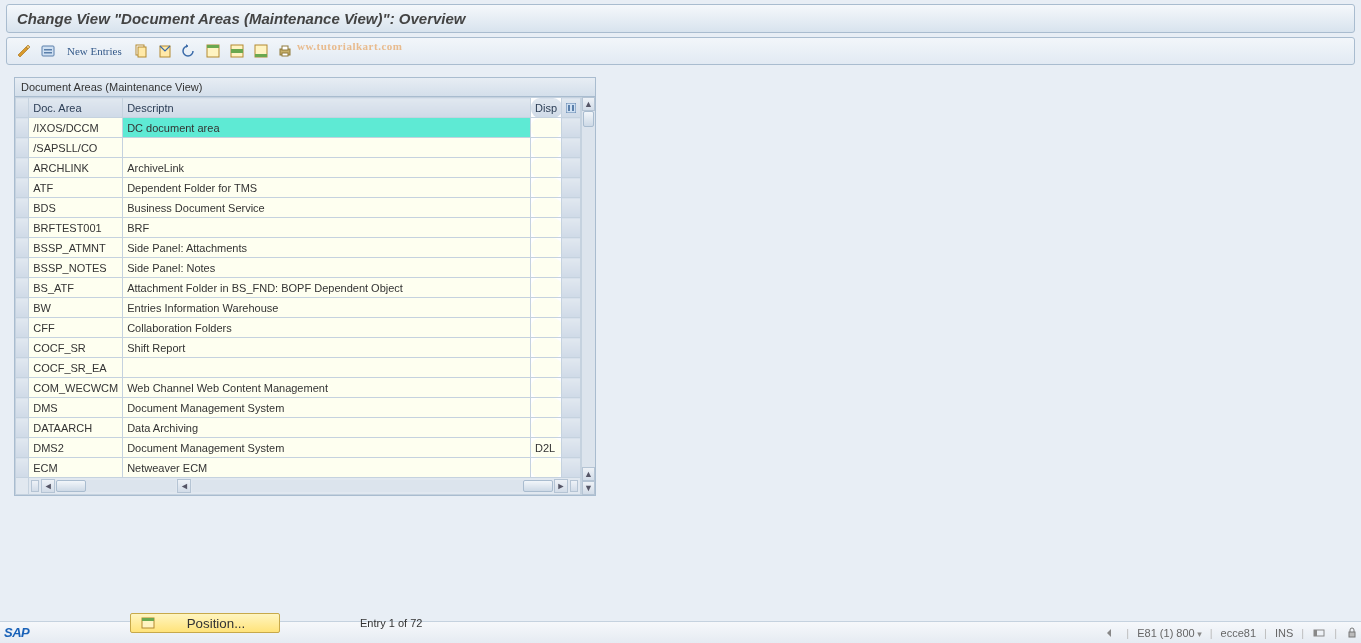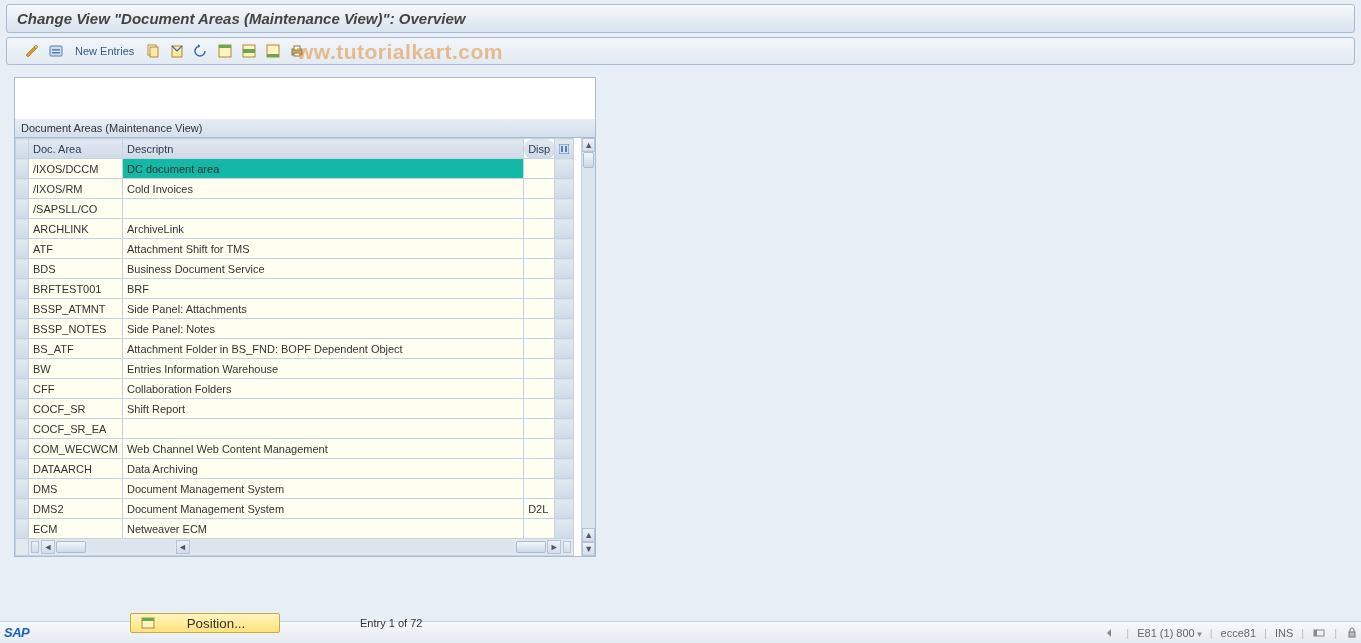--- a/index.html
+++ b/index.html
@@ -18,45 +18,46 @@
     font-size: 15px;
     color: #444;
   }
 
   
   .toolbar {
     background: linear-gradient(#f2f6fa, #e2eaf3);
     border: 1px solid #a9bccf;
     border-radius: 3px;
     margin: 4px 6px 0 6px;
-    padding: 3px 16px;
+    padding: 3px 8px;
     display: flex;
     align-items: center;
     gap: 6px;
     height: 28px;
     position: relative;
+    font-family: Liberation Serif, serif;
   }
   .tb-btn {
     display: inline-flex;
     align-items: center;
     justify-content: center;
     width: 18px;
     height: 18px;
     cursor: pointer;
   }
   .tb-text {
     color: #355a8a;
     cursor: pointer;
     padding: 0 4px;
   }
   .watermark {
     position: absolute;
     left: 290px;
     top: 2px;
-    font-size: 21px;
+    font-size: 11px;
     font-weight: bold;
     color: rgba(230,150,70,0.6);
     pointer-events: none;
     letter-spacing: 0.5px;
   }
 
   
   .content {
     flex: 1;
     padding: 12px 8px 8px 14px;
@@ -65,23 +66,22 @@
   .table-frame {
     width: 582px;
     border: 1px solid #a9bccf;
     background: #fff;
   }
   .table-title {
     background: linear-gradient(#e7edf4, #d4dfeb);
     border-bottom: 1px solid #a9bccf;
     padding: 3px 6px;
     color: #333;
-    margin-top: 41px;
-  }
-  .grid-wrap { display: flex; gap: 7px; }
+  }
+  .grid-wrap { display: flex; }
   .grid {
     border-collapse: collapse;
     width: 568px;
   }
   .grid th, .grid td {
     border: 1px solid #c5d2df;
     padding: 2px 4px;
     height: 20px;
     text-align: left;
     white-space: nowrap;
@@ -95,21 +95,21 @@
   .col-sel { width: 14px; background: linear-gradient(#e1e8f0, #cfdae7); }
   td.col-sel { background: linear-gradient(#e1e8f0, #cfdae7); cursor: pointer; }
   .col-area { width: 80px; }
   .col-desc { width: 430px; }
   .col-disp { width: 28px; border-radius: 9px; }
   .th-config { width: 14px; background: linear-gradient(#e1e8f0,#cfdae7); text-align:center; }
   .cell-input {
     background: #fefff0;
     cursor: text;
   }
-  .cell-selected { background: #14b8a6; }
+  .cell-selected { background: #5eead4; }
   .vscroll {
     width: 14px;
     background: #e1e8f0;
     border-left: 1px solid #c5d2df;
     display: flex;
     flex-direction: column;
   }
   .vscroll .arrow {
     height: 14px;
     background: linear-gradient(#eef2f7,#d2dce8);
@@ -288,43 +288,36 @@
         <tbody id="grid-body">
             <tr>
               <td class="col-sel"></td>
               <td class="col-area cell-input">/IXOS/DCCM</td>
               <td class="col-desc cell-input cell-selected">DC document area</td>
               <td class="col-disp cell-input"></td>
               <td class="th-config"></td>
             </tr>
             <tr>
               <td class="col-sel"></td>
-              <td class="col-area cell-input">/IXOS/RM</td>
-              <td class="col-desc cell-input">Cold Invoices</td>
-              <td class="col-disp cell-input"></td>
-              <td class="th-config"></td>
-            </tr>
-            <tr>
-              <td class="col-sel"></td>
               <td class="col-area cell-input">/SAPSLL/CO</td>
               <td class="col-desc cell-input"></td>
               <td class="col-disp cell-input"></td>
               <td class="th-config"></td>
             </tr>
             <tr>
               <td class="col-sel"></td>
               <td class="col-area cell-input">ARCHLINK</td>
               <td class="col-desc cell-input">ArchiveLink</td>
               <td class="col-disp cell-input"></td>
               <td class="th-config"></td>
             </tr>
             <tr>
               <td class="col-sel"></td>
               <td class="col-area cell-input">ATF</td>
-              <td class="col-desc cell-input">Attachment Shift for TMS</td>
+              <td class="col-desc cell-input">Dependent Folder for TMS</td>
               <td class="col-disp cell-input"></td>
               <td class="th-config"></td>
             </tr>
             <tr>
               <td class="col-sel"></td>
               <td class="col-area cell-input">BDS</td>
               <td class="col-desc cell-input">Business Document Service</td>
               <td class="col-disp cell-input"></td>
               <td class="th-config"></td>
             </tr>
@@ -386,29 +379,29 @@
             </tr>
             <tr>
               <td class="col-sel"></td>
               <td class="col-area cell-input">COM_WECWCM</td>
               <td class="col-desc cell-input">Web Channel Web Content Management</td>
               <td class="col-disp cell-input"></td>
               <td class="th-config"></td>
             </tr>
             <tr>
               <td class="col-sel"></td>
+              <td class="col-area cell-input">DMS</td>
+              <td class="col-desc cell-input">Document Management System</td>
+              <td class="col-disp cell-input"></td>
+              <td class="th-config"></td>
+            </tr>
+            <tr>
+              <td class="col-sel"></td>
               <td class="col-area cell-input">DATAARCH</td>
               <td class="col-desc cell-input">Data Archiving</td>
-              <td class="col-disp cell-input"></td>
-              <td class="th-config"></td>
-            </tr>
-            <tr>
-              <td class="col-sel"></td>
-              <td class="col-area cell-input">DMS</td>
-              <td class="col-desc cell-input">Document Management System</td>
               <td class="col-disp cell-input"></td>
               <td class="th-config"></td>
             </tr>
             <tr>
               <td class="col-sel"></td>
               <td class="col-area cell-input">DMS2</td>
               <td class="col-desc cell-input">Document Management System</td>
               <td class="col-disp cell-input">D2L</td>
               <td class="th-config"></td>
             </tr>

